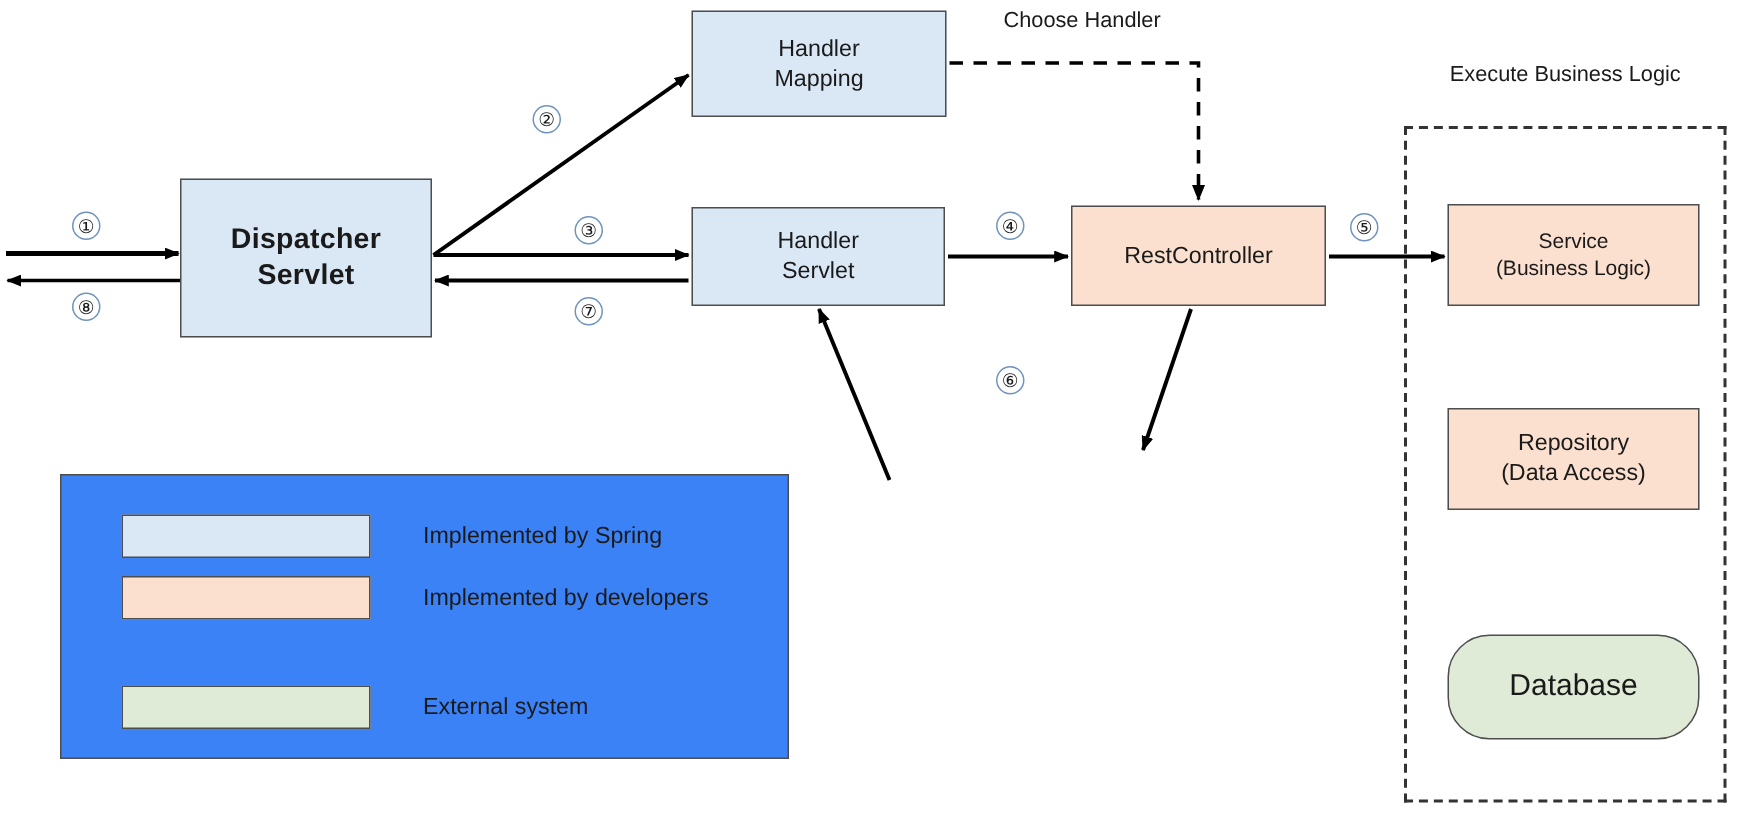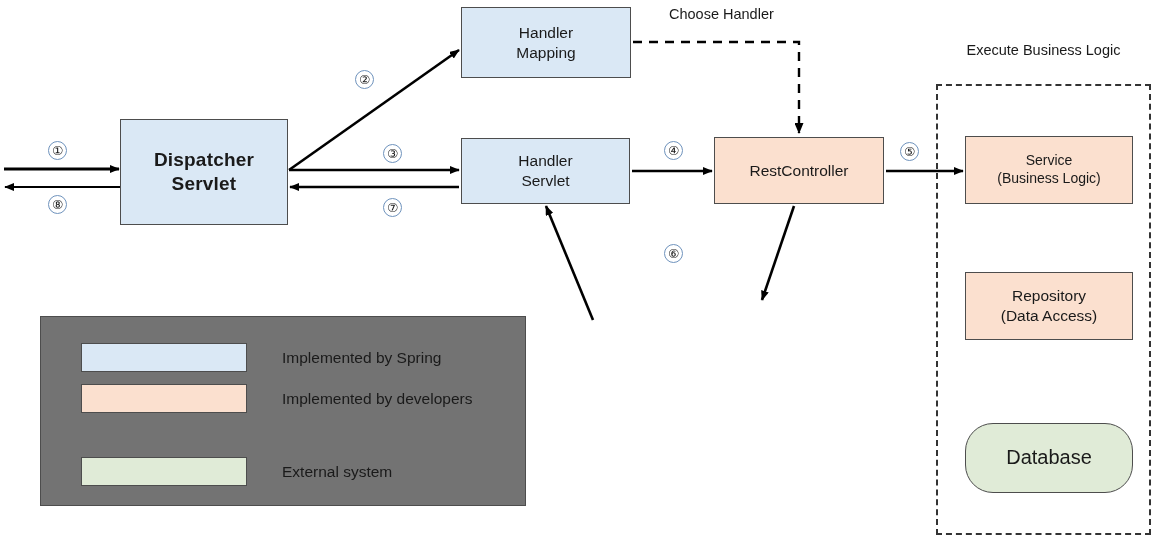--- a/index.html
+++ b/index.html
@@ -91,21 +91,21 @@
   .s7 { left: 383px; top: 198px; }
   .s4 { left: 664px; top: 141px; }
   .s5 { left: 900px; top: 142px; }
   .s6 { left: 664px; top: 244px; }
 
   .legend {
     position: absolute;
     left: 40px; top: 316px; width: 486px; height: 190px;
     border: 1.8px solid #4d4d4d;
     box-sizing: border-box;
-    background: #737373;
+    background: #3b82f6;
   }
   .legend-row {
     position: absolute;
     left: 40px;
     display: flex;
     align-items: center;
   }
   .lr0 { top: 26px; }
   .lr1 { top: 67px; }
   .lr2 { top: 140px; }

